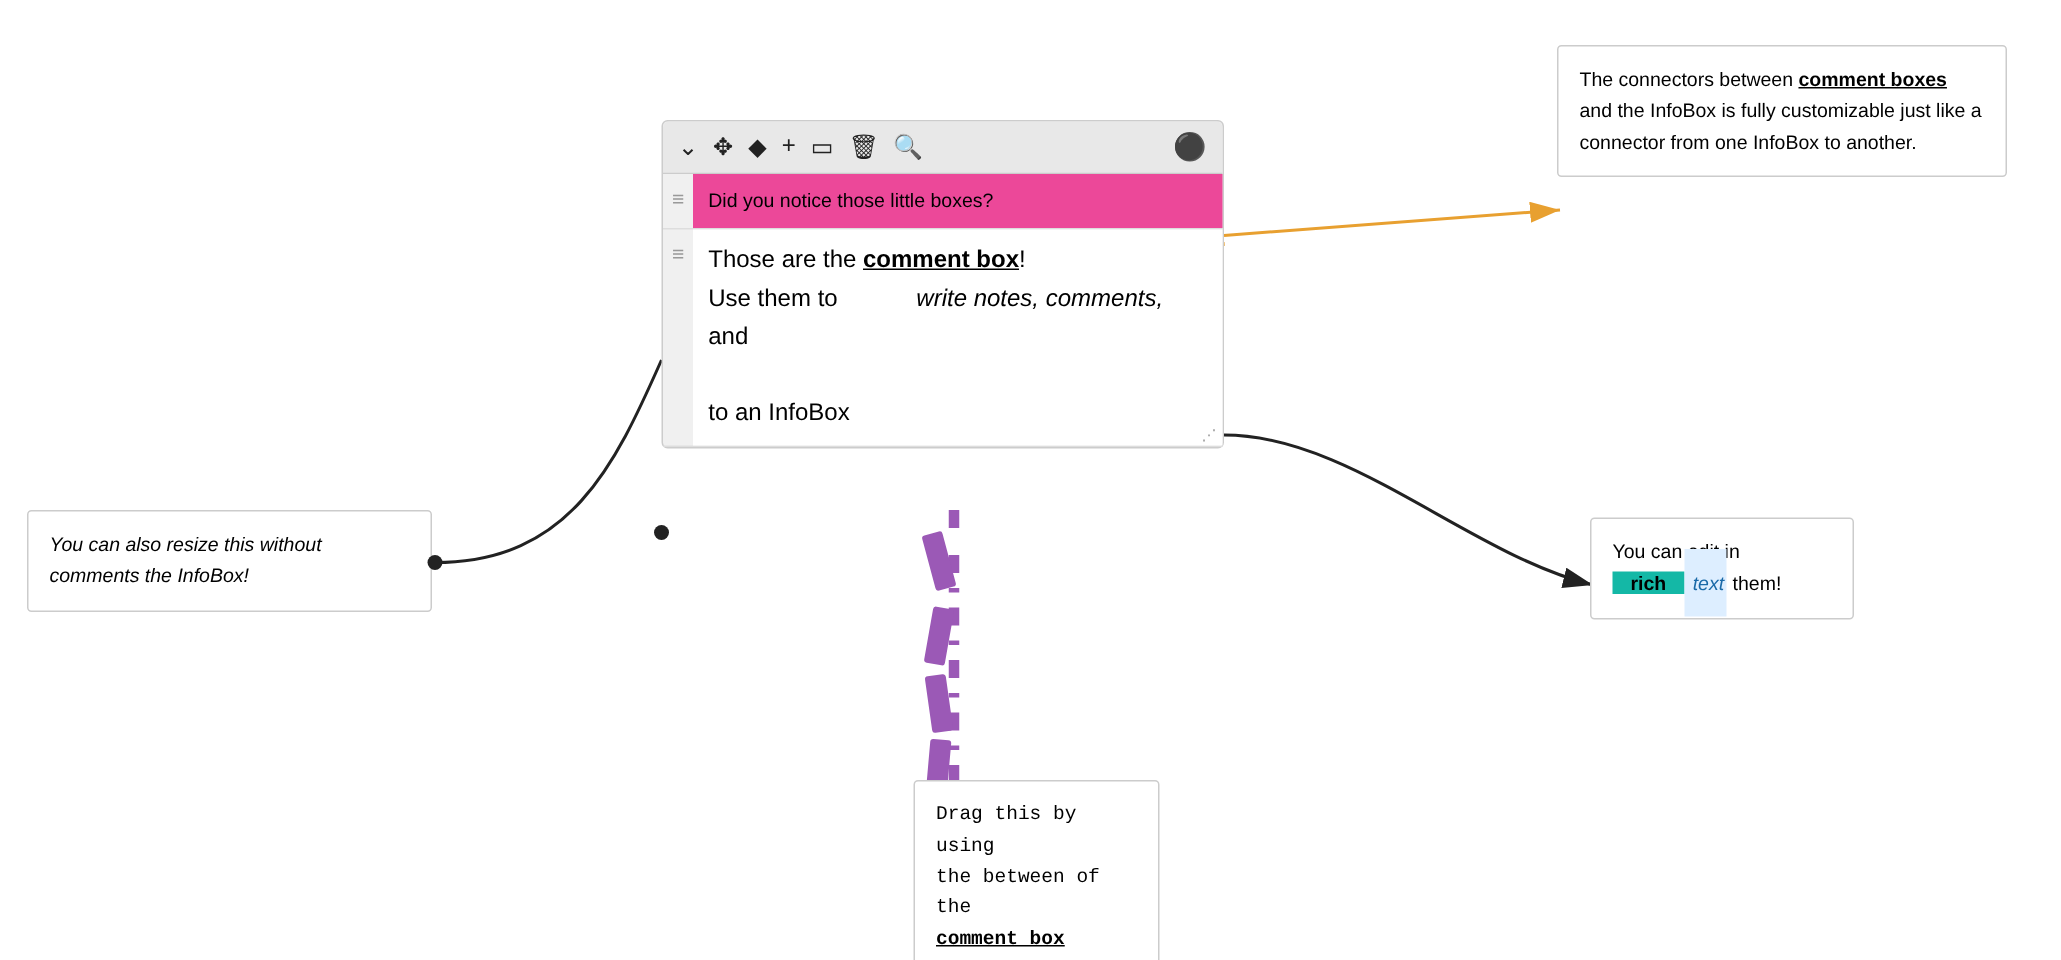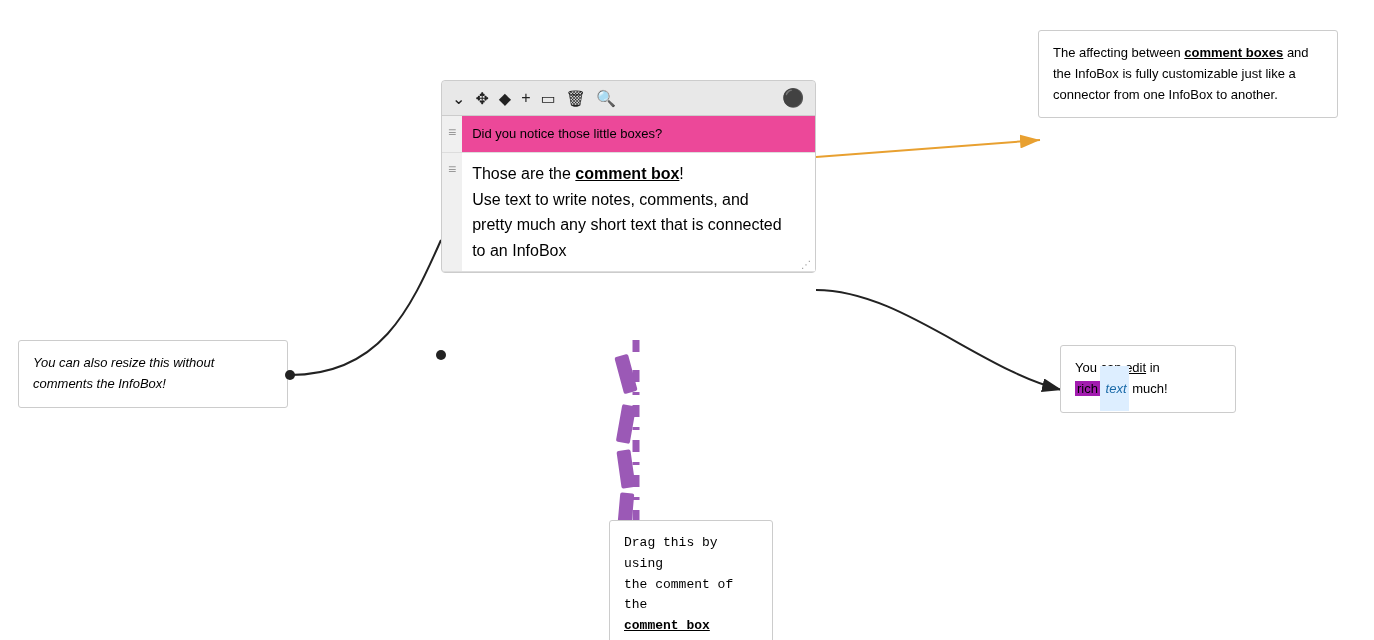--- a/index.html
+++ b/index.html
@@ -150,26 +150,28 @@
       width: 164px;
       font-family: Liberation Mono, monospace;
     }
 
     .bold-underline {
       font-weight: bold;
       text-decoration: underline;
     }
 
     .italic {
+      font-style: italic;
+      margin-left: 48px;
     }
 
     .rich-bold {
-      font-weight: normal;
-      background: #a21caf;
-      padding: 0 2px;
+      font-weight: bold;
+      background: #14b8a6;
+      padding: 0 12px;
     }
 
     .rich-italic-blue {
       font-style: italic;
       color: #1a6aa8;
       background: #ddeeff;
       padding: 15px 2px;
     }
 
     .edit-underline {
@@ -244,40 +246,40 @@
     <div class="drag-handle">≡</div>
     <div class="main-box-content">
       <span>Did you notice those little boxes?</span>
     </div>
   </div>
 
   <div class="main-box-row">
     <div class="drag-handle">≡</div>
     <div class="main-box-content-bottom">
       <span>Those are the </span><span class="bold-underline">comment box</span><span>!</span><br>
-      <span>Use text to </span><span class="italic">write notes, comments,</span><span> and</span><br>
-      <span>pretty much any short text that is connected</span><br>
+      <span>Use them to </span><span class="italic">write notes, comments,</span><span> and</span><br>
+      <br>
       <span>to an InfoBox</span>
     </div>
   </div>
 
   <div class="resize-handle">⋰</div>
 </div>
 
 <div class="info-box box-top-right">
-  <span>The affecting between </span><span class="bold-underline">comment boxes</span><span> and the InfoBox is fully customizable just like a connector from one InfoBox to another.</span>
+  <span>The connectors between </span><span class="bold-underline">comment boxes</span><span> and the InfoBox is fully customizable just like a connector from one InfoBox to another.</span>
 </div>
 
 <div class="info-box box-left">
   <span>You can also resize this without</span><br>
   <span>comments the InfoBox!</span>
 </div>
 
 <div class="info-box box-bottom-right">
   <span>You can </span><span class="edit-underline">edit</span><span> in</span><br>
-  <span class="rich-bold">rich</span><span class="rich-italic-blue"> text</span><span> much!</span>
+  <span class="rich-bold">rich</span><span class="rich-italic-blue"> text</span><span> them!</span>
 </div>
 
 <div class="info-box box-bottom-center">
   <span>Drag this by using</span><br>
-  <span>the comment of the</span><br>
+  <span>the between of the</span><br>
   <span class="bold-underline">comment box</span>
 </div>
 
 </body></html>

